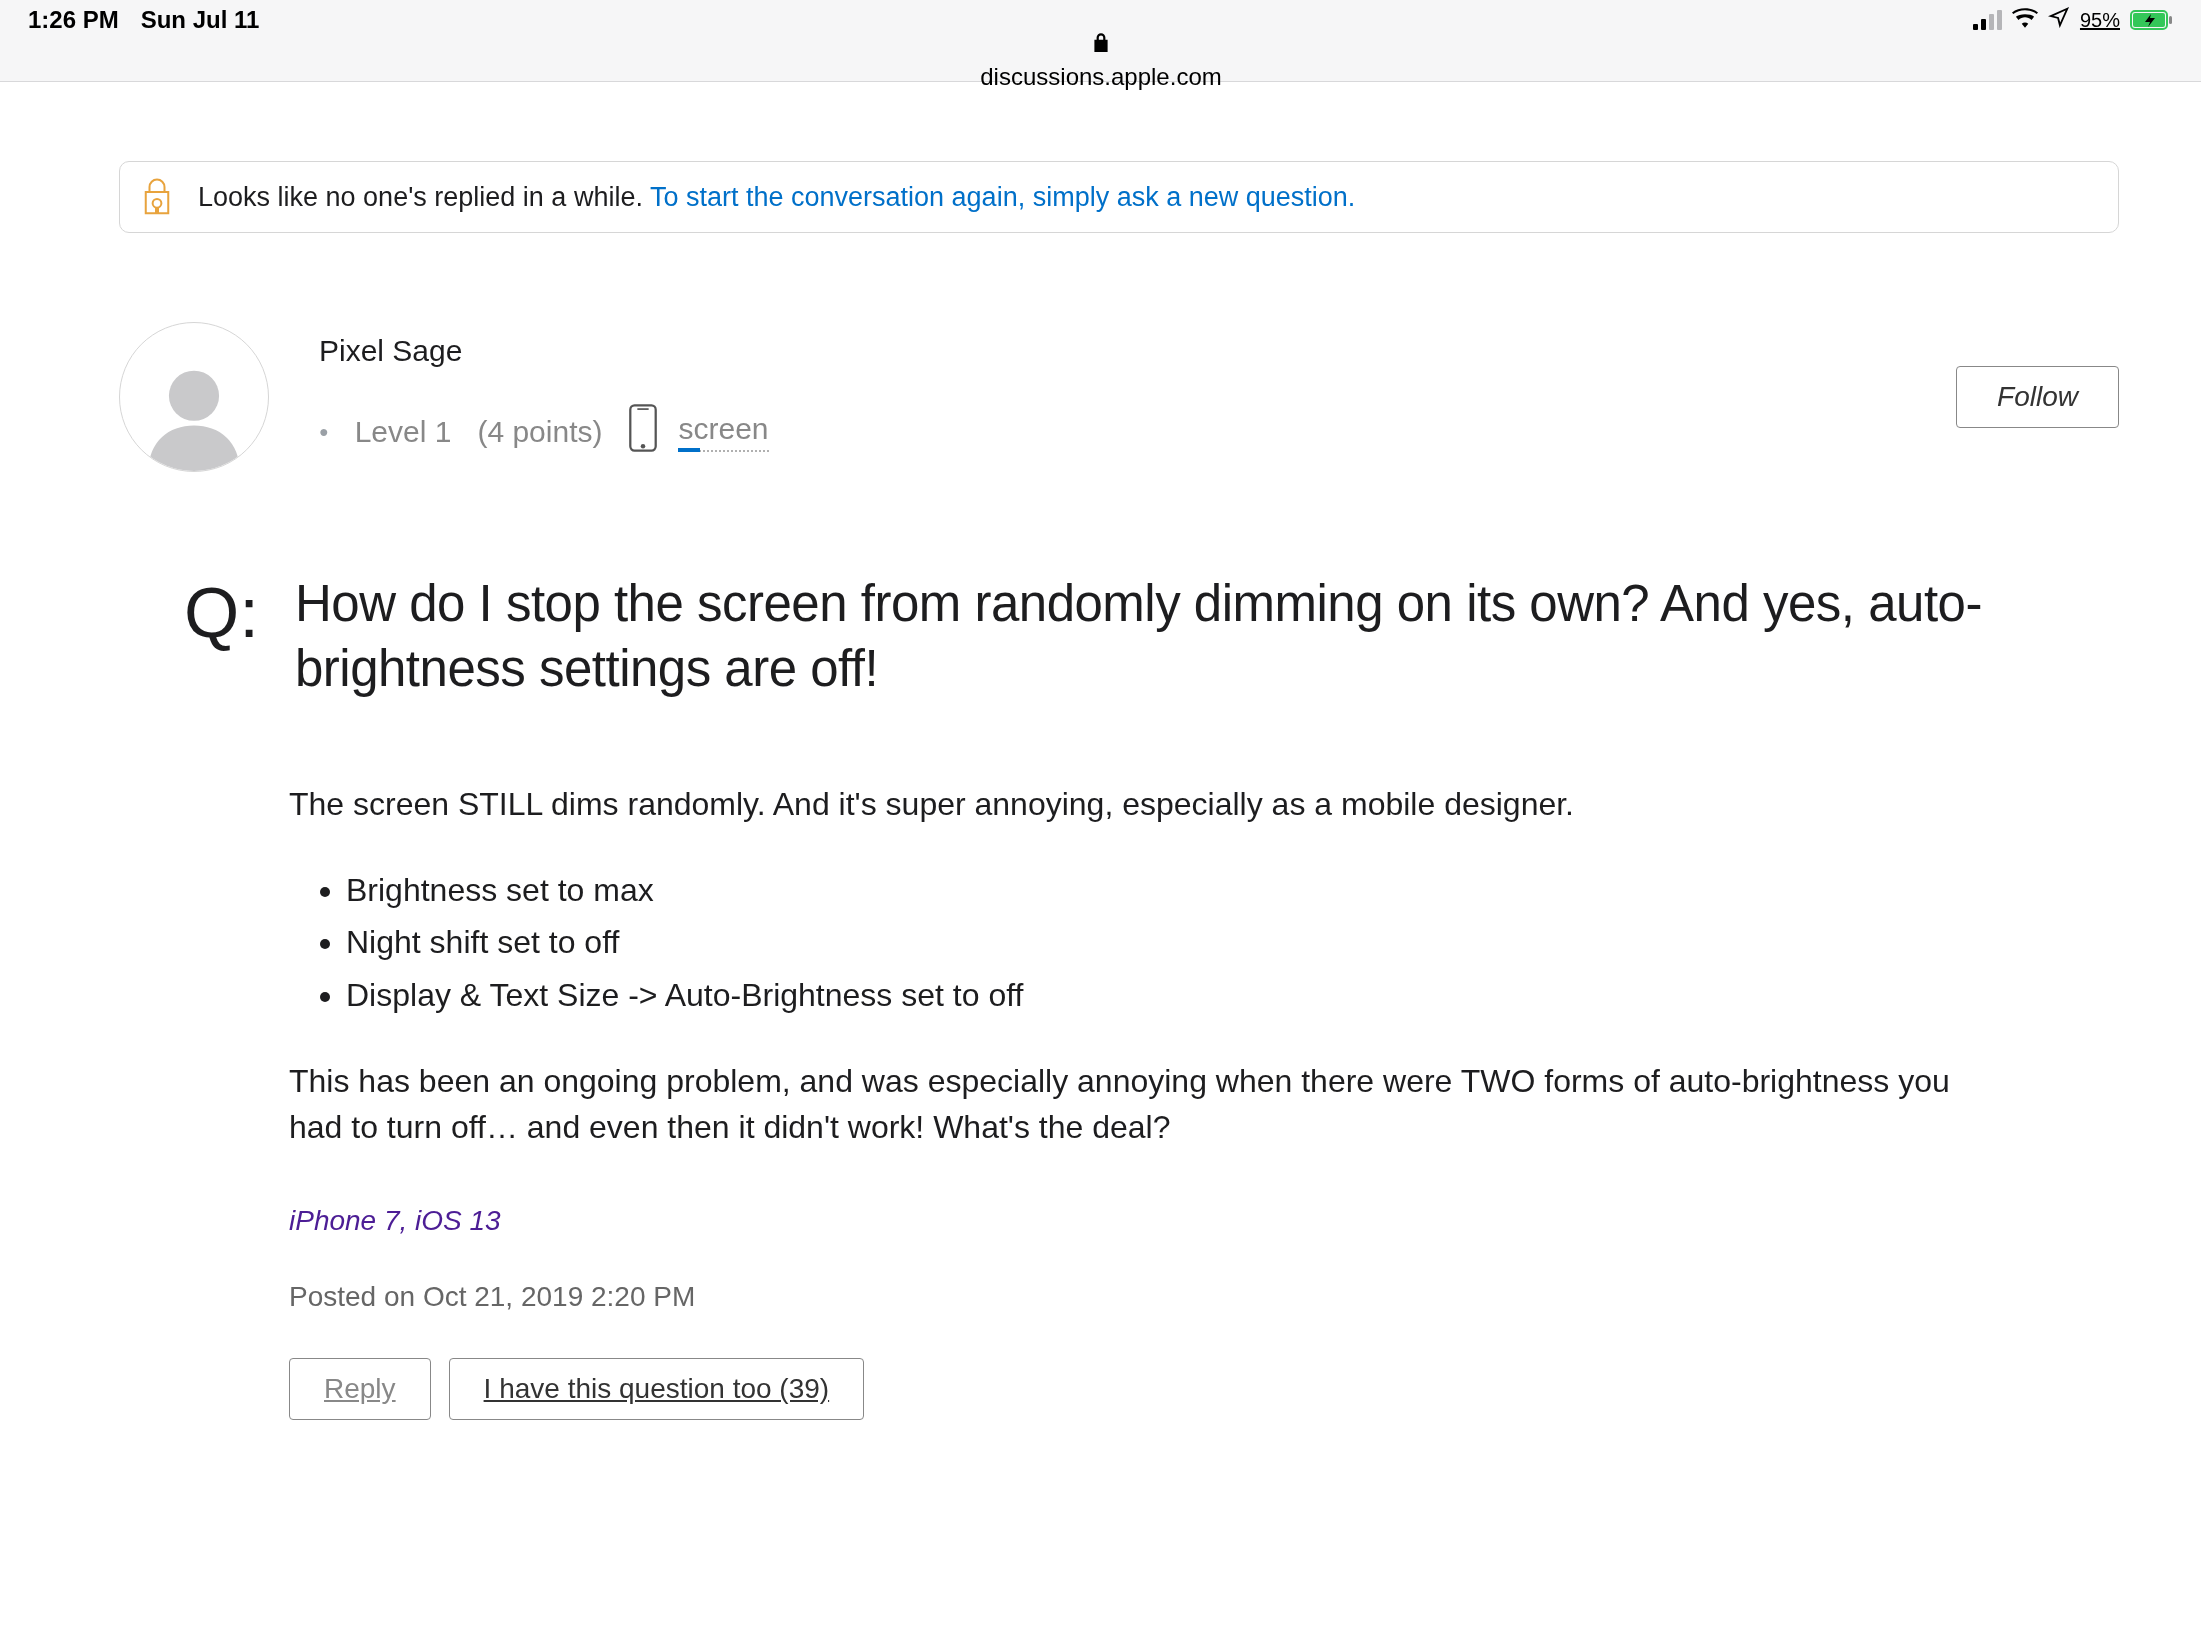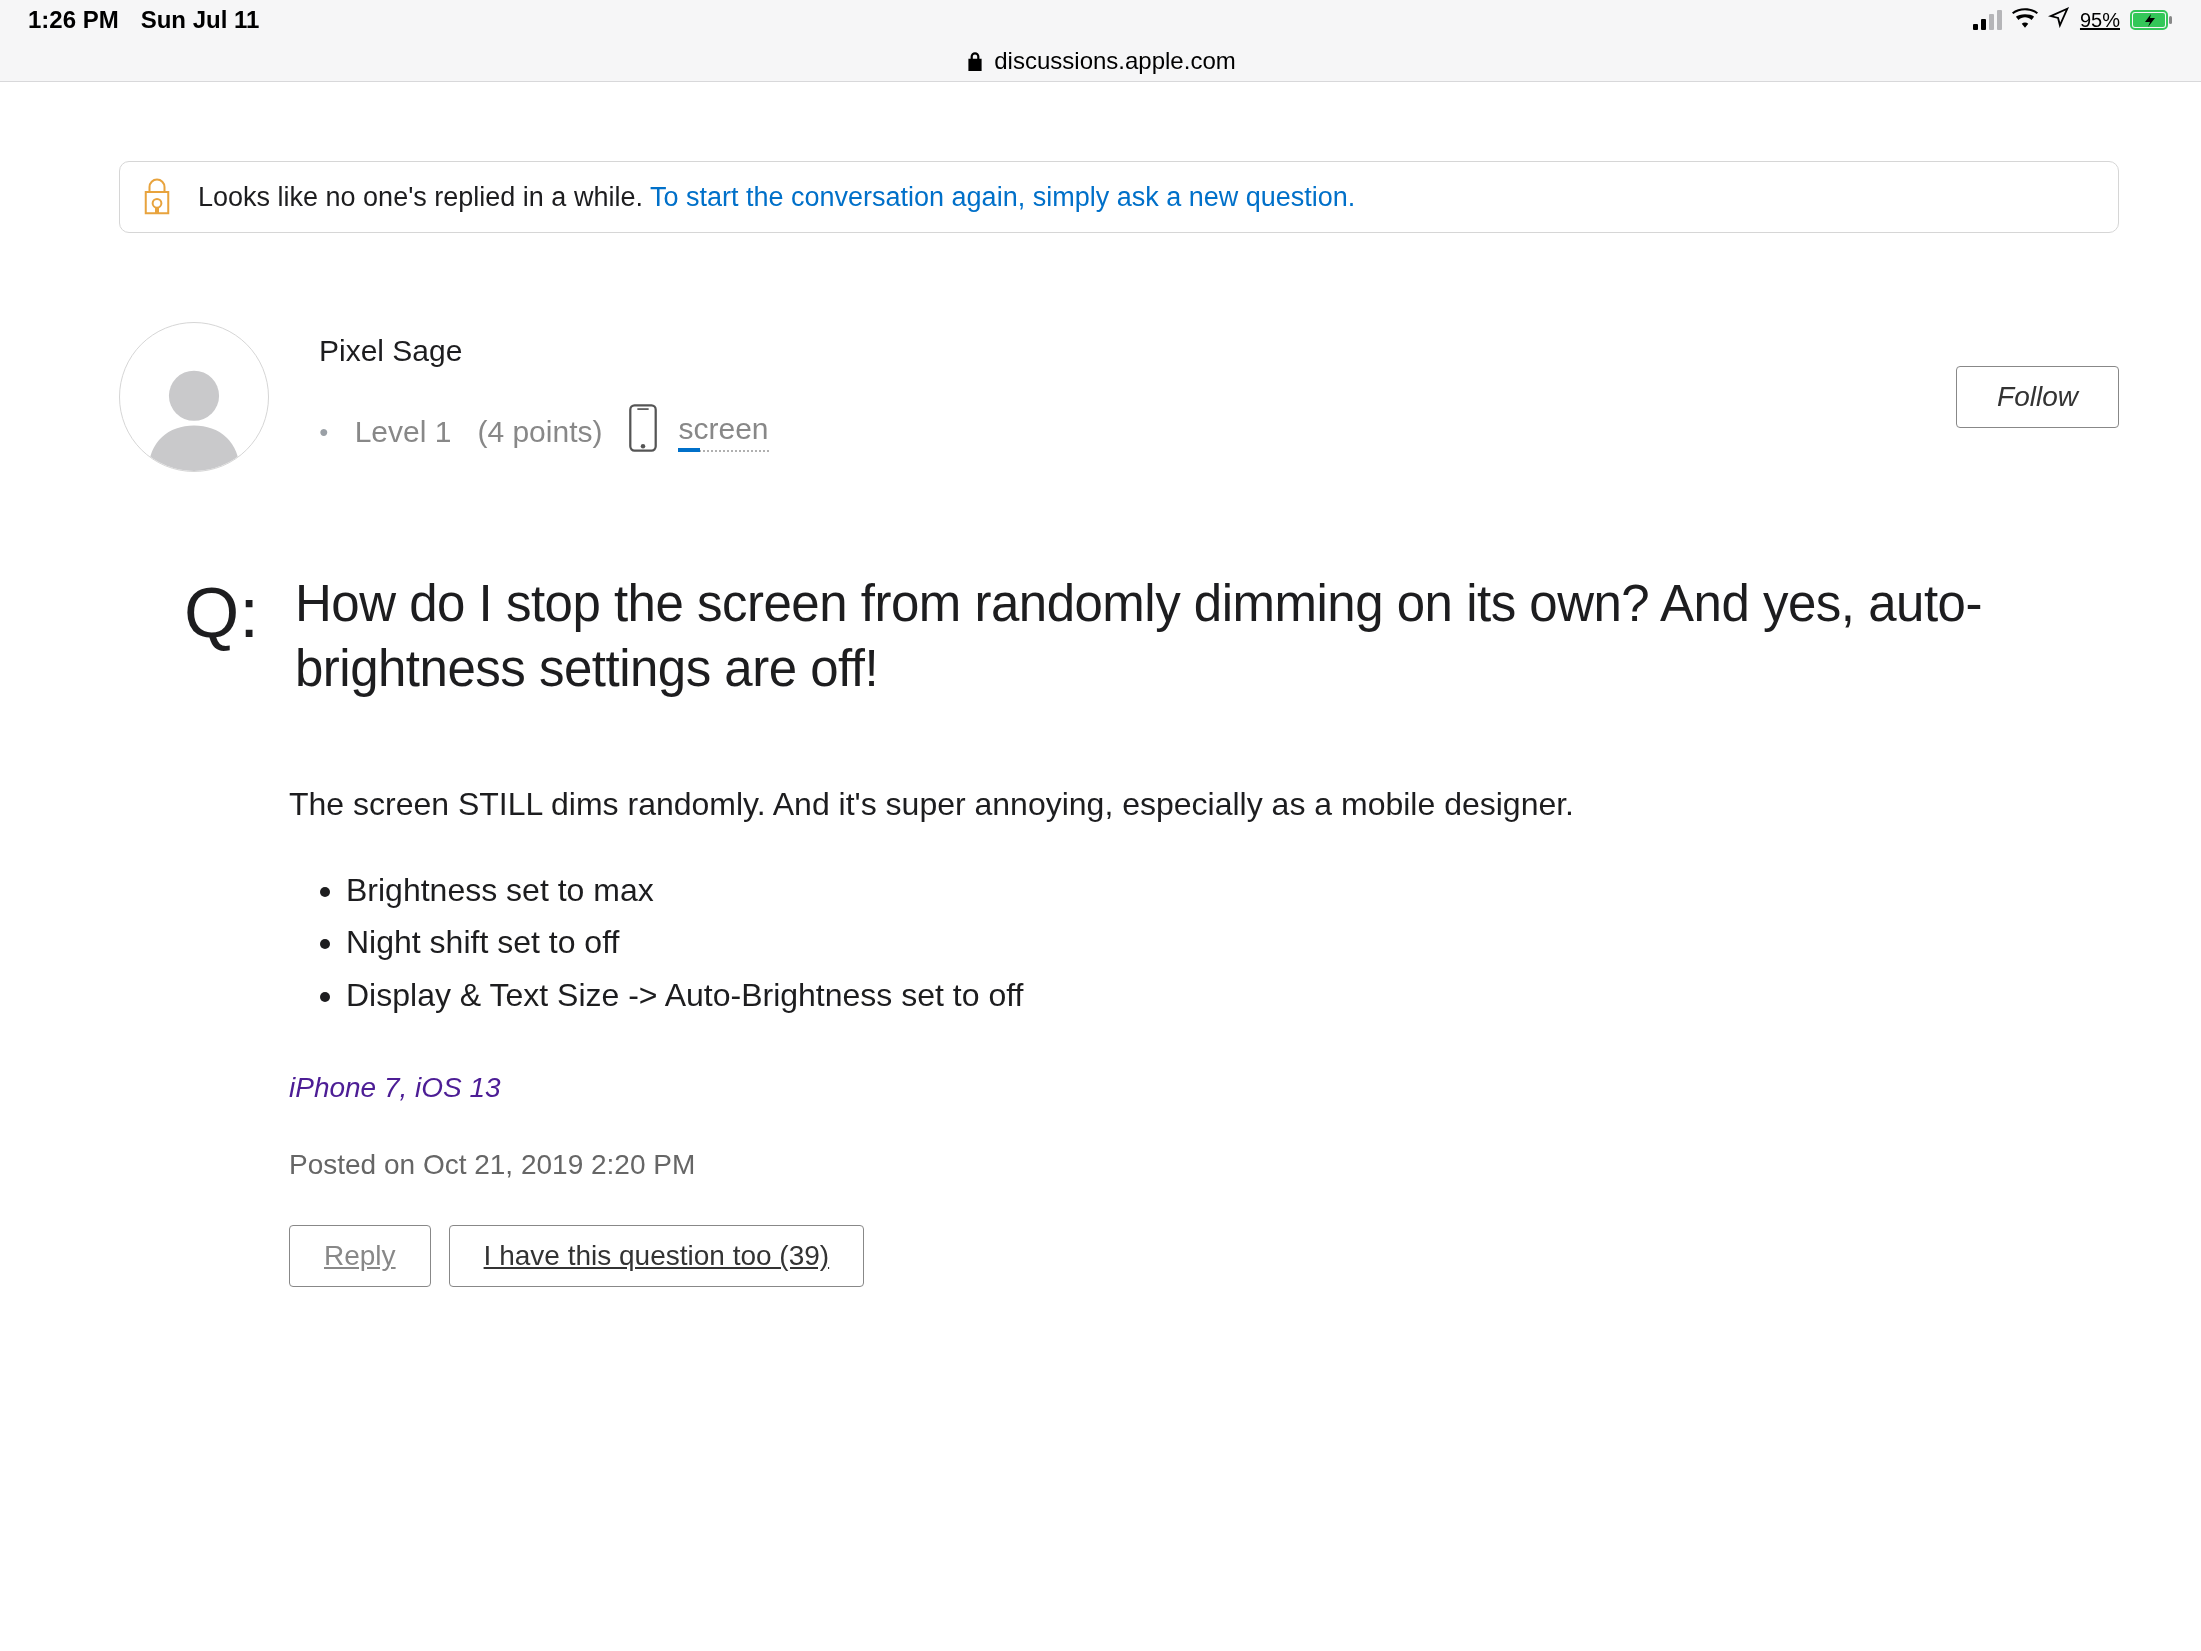--- a/index.html
+++ b/index.html
@@ -3,21 +3,21 @@
 <meta charset="utf-8">
 <style>
   * { box-sizing: border-box; margin: 0; padding: 0; }
   html, body { width: 2202px; height: 1651px; font-family: -apple-system, "Helvetica Neue", Helvetica, Arial, sans-serif; background: #fff; color: #1d1d1f; }
   
   .status-bar { height: 40px; background: #f6f6f7; display: flex; align-items: center; justify-content: space-between; padding: 0 28px; font-size: 24px; font-weight: 600; color: #000; }
   .status-left { display: flex; gap: 22px; align-items: center; }
   .status-right { display: flex; gap: 10px; align-items: center; }
   .battery-pct { font-size: 20px; font-weight: 500; text-decoration: underline; }
   
-  .url-bar { height: 42px; background: #f6f6f7; border-bottom: 1px solid #d8d8da; display: flex; align-items: center; justify-content: center; font-size: 24px; color: #000; gap: 10px; }
+  .url-bar { height: 42px; background: #f6f6f7; border-bottom: 1px solid #d8d8da; display: flex; align-items: center; justify-content: center; font-size: 24px; color: #000; gap: 10px; flex-direction: column; }
   .url-bar .lock { display:inline-flex; }
   
   .page { padding: 79px 83px 0 119px; }
   
   .notice { border: 1px solid #d6d6d6; border-radius: 10px; padding: 14px 22px; display: flex; align-items: center; gap: 26px; font-size: 27px; }
   .notice .lock-large { color: #e8a33d; display:inline-flex; }
   .notice a { color: #0070c9; text-decoration: none; }
   
   .author-row { display: flex; align-items: flex-start; margin-top: 89px; position: relative; }
   .avatar { width: 150px; height: 150px; border: 1px solid #d6d6d6; border-radius: 50%; background: #fff; display: flex; align-items: flex-end; justify-content: center; overflow: hidden; margin-right: 50px; flex: 0 0 auto; }
@@ -146,20 +146,21 @@
     <h1 class="q-title">How do I stop the screen from randomly dimming on its own? And yes, auto-brightness settings are off!</h1>
   </div>
 
   <div class="q-body">
     <p>The screen STILL dims randomly. And it's super annoying, especially as a mobile designer.</p>
     <ul>
       <li>Brightness set to max</li>
       <li>Night shift set to off</li>
       <li>Display &amp; Text Size -&gt; Auto-Brightness set to off</li>
     </ul>
+    <p>This has been an ongoing problem, and was especially annoying when there were TWO forms of auto-brightness you had to turn off… and even then it didn't work! What's the deal?</p>
     <div class="post-meta-device">iPhone 7, iOS 13</div>
     <div class="post-meta-date">Posted on Oct 21, 2019 2:20 PM</div>
     <div class="action-row">
       <button class="btn btn-muted">Reply</button>
       <button class="btn btn-normal">I have this question too (39)</button>
     </div>
   </div>
 
 </div>
 

